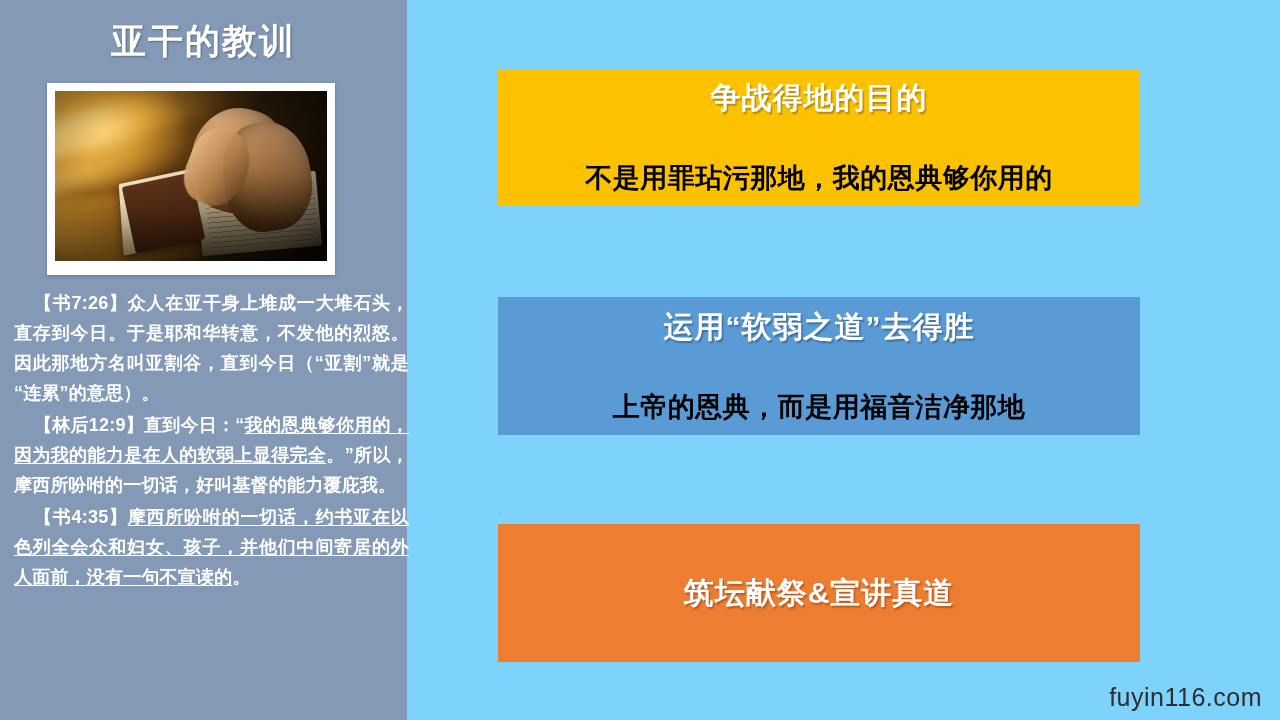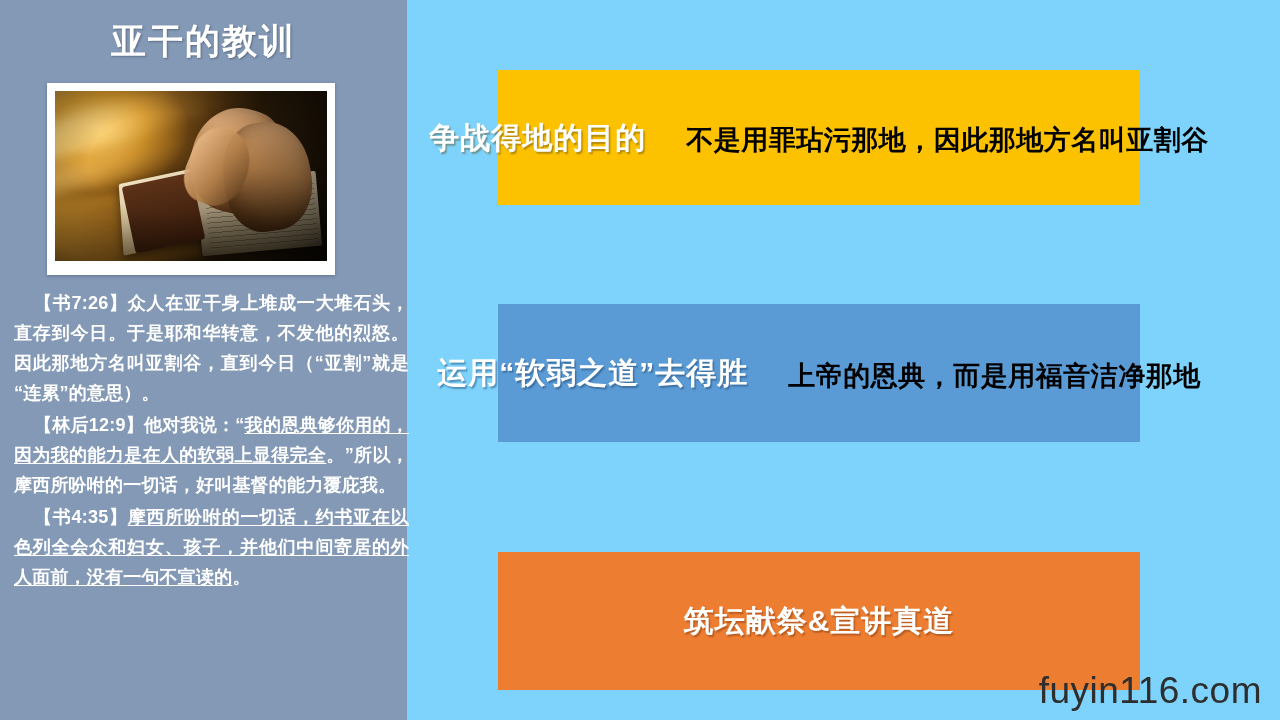--- a/index.html
+++ b/index.html
@@ -218,28 +218,28 @@
     text-underline-offset: 2px;
   }
 
   
   .banner {
     position: absolute;
     left: 498px;
     width: 642px;
     box-sizing: border-box;
     display: flex;
-    flex-direction: row;
+    flex-direction: column;
     align-items: center;
     justify-content: center;
     gap: 40px;
   }
   #banner-1 { top: 70px;  height: 135px; background: #fcc200; }
-  #banner-2 { top: 304px; height: 138px; background: #5b9bd5; }
-  #banner-3 { top: 552px; height: 138px; background: #ed7d31; }
+  #banner-2 { top: 297px; height: 138px; background: #5b9bd5; }
+  #banner-3 { top: 524px; height: 138px; background: #ed7d31; }
 
   .banner-heading {
     color: #ffffff;
     font-size: 30px;
     font-weight: bold;
     letter-spacing: 1px;
     line-height: 1.2;
     text-shadow: 1.5px 1.5px 1.5px rgba(90,70,20,0.45);
     white-space: nowrap;
   }
@@ -255,21 +255,21 @@
     margin-top: 6px;
     white-space: nowrap;
   }
 
   
   #watermark {
     position: absolute;
     right: 18px;
     bottom: 8px;
     color: #2e2e2e;
-    font-size: 37px;
+    font-size: 25px;
     font-weight: 400;
     letter-spacing: 0.5px;
     font-family: "Liberation Sans", "DejaVu Sans", sans-serif;
   }
 </style>
 </head>
 <body>
 
 <div id="slide">
 
@@ -294,33 +294,33 @@
       </div>
     </div>
 
     <div id="scripture">
 
       <p>
         <span>【书7:26】</span><span>众人在亚干身上堆成一大堆石头，直存到今日。于是耶和华转意，不发他的烈怒。因此那地方名叫亚割谷，直到今日（“亚割”就是“连累”的意思）。</span>
       </p>
 
       <p>
-        <span>【林后12:9】</span><span>他对我说：“</span><span class="u">我的恩典够你用的，因为我的能力是在人的软弱上显得完全</span><span>。”所以，摩西所吩咐的一切话，好叫基督的能力覆庇我。</span>
+        <span>【林后12:9】</span><span>直到今日：“</span><span class="u">我的恩典够你用的，因为我的能力是在人的软弱上显得完全</span><span>。”所以，摩西所吩咐的一切话，好叫基督的能力覆庇我。</span>
       </p>
 
       <p>
         <span>【书4:35】</span><span class="u">摩西所吩咐的一切话，约书亚在以色列全会众和妇女、孩子，并他们中间寄居的外人面前，没有一句不宣读的</span><span>。</span>
       </p>
 
     </div>
   </div>
 
   <div class="banner" id="banner-1">
     <div class="banner-heading">争战得地的目的</div>
-    <div class="banner-sub">不是用罪玷污那地，因此那地方名叫亚割谷</div>
+    <div class="banner-sub">不是用罪玷污那地，我的恩典够你用的</div>
   </div>
 
   <div class="banner" id="banner-2">
     <div class="banner-heading">运用“软弱之道”去得胜</div>
     <div class="banner-sub">上帝的恩典，而是用福音洁净那地</div>
   </div>
 
   <div class="banner" id="banner-3">
     <div class="banner-heading">筑坛献祭&amp;宣讲真道</div>
   </div>

